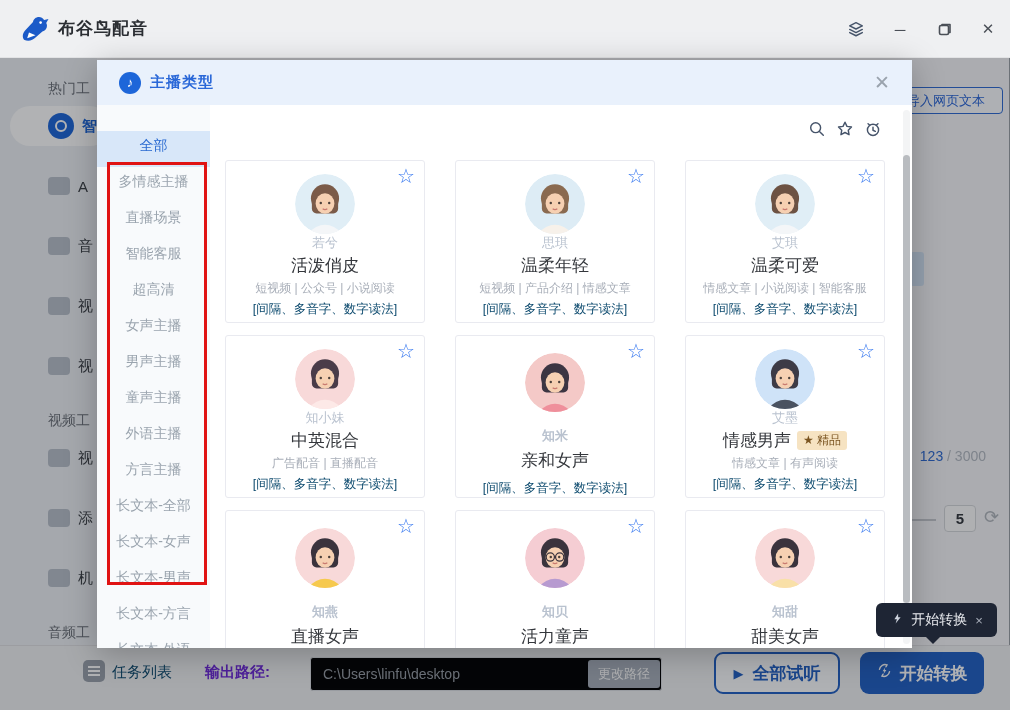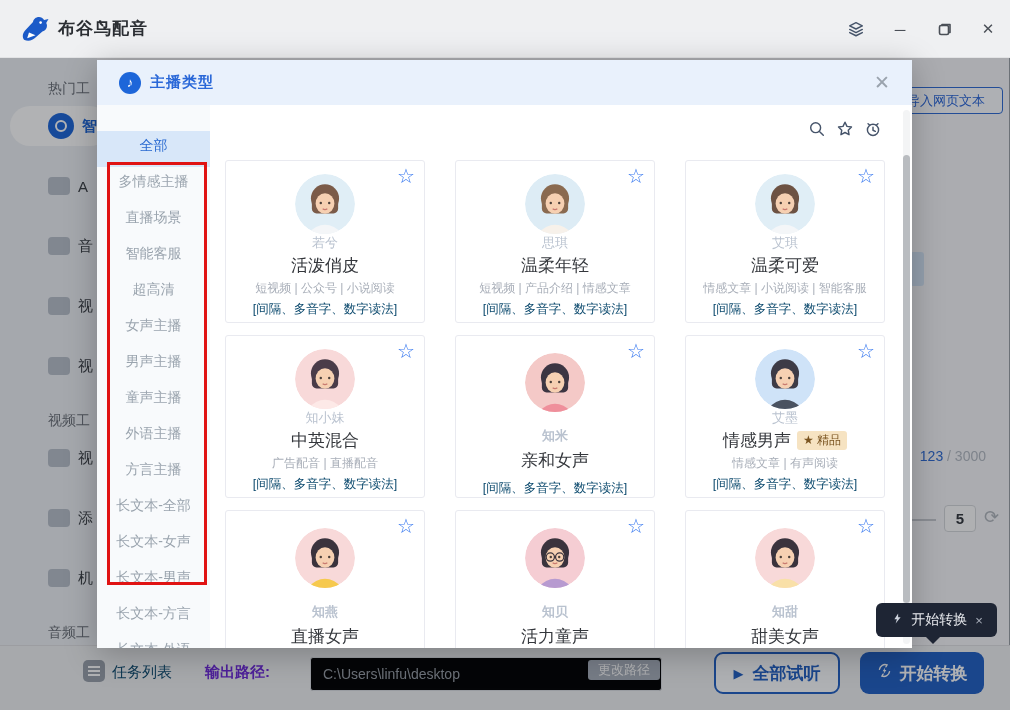--- a/index.html
+++ b/index.html
@@ -39,21 +39,21 @@
   .loop-box { position:absolute; left:44px; top:0; width:32px; height:27px; background:#fdfdfd; border:1px solid #d5d7db; border-radius:4px; font-size:15px; color:#33373d; display:flex; align-items:center; justify-content:center; font-weight:bold; }
   .loop-reset { position:absolute; left:84px; top:1px; font-size:18px; color:#b0b5bc; }
 
   
   .bottombar { position:absolute; left:0; top:645px; width:1010px; height:65px; background:#f1f2f4; border-top:1px solid #e0e1e4; }
   .task-ic { position:absolute; left:83px; top:14px; width:22px; height:22px; border-radius:5px; background:#9aa1ab; }
   .task-ic::after { content:""; position:absolute; left:5px; top:6px; width:12px; height:2px; background:#fff; box-shadow:0 4px 0 #fff, 0 8px 0 #fff; }
   .task-label { position:absolute; left:112px; top:17px; font-size:15px; color:#0c4a6e; }
   .path-label { position:absolute; left:205px; top:17px; font-size:15px; font-weight:bold; color:#6d28d9; }
   .path-input { position:absolute; left:310px; top:11px; width:352px; height:34px; background:#000000; border:1px solid #dcdfe3; border-radius:3px; font-size:14px; color:#9aa0a8; line-height:32px; padding-left:12px; }
-  .change-path { position:absolute; left:588px; top:14px; width:72px; height:20px; background:#a9b0bb; color:#fdfdfd; font-size:13px; border:none; border-radius:3px; }
+  .change-path { position:absolute; left:588px; top:14px; width:72px; height:28px; background:#a9b0bb; color:#fdfdfd; font-size:13px; border:none; border-radius:3px; }
   .listen-btn { position:absolute; left:714px; top:6px; width:126px; height:42px; background:#fdfeff; border:2px solid #2160c4; border-radius:9px; color:#2160c4; font-size:17px; font-weight:bold; display:flex; align-items:center; justify-content:center; gap:9px; }
   .listen-btn .tri { font-size:13px; }
   .convert-btn { position:absolute; left:860px; top:6px; width:124px; height:42px; background:#2160c4; border:none; border-radius:9px; color:#ffffff; font-size:17px; font-weight:bold; display:flex; align-items:center; justify-content:center; gap:8px; }
   .bolt svg { width:15px; height:15px; }
 
   
   .overlay { position:absolute; left:0; top:58px; width:1010px; height:652px; background:rgba(13,17,23,.32); z-index:40; }
 
   
   .tooltip { position:absolute; left:876px; top:603px; width:121px; height:34px; background:#1e2534; border-radius:6px; z-index:120; display:flex; align-items:center; justify-content:center; gap:6px; color:#e8eaee; font-size:14px; }

